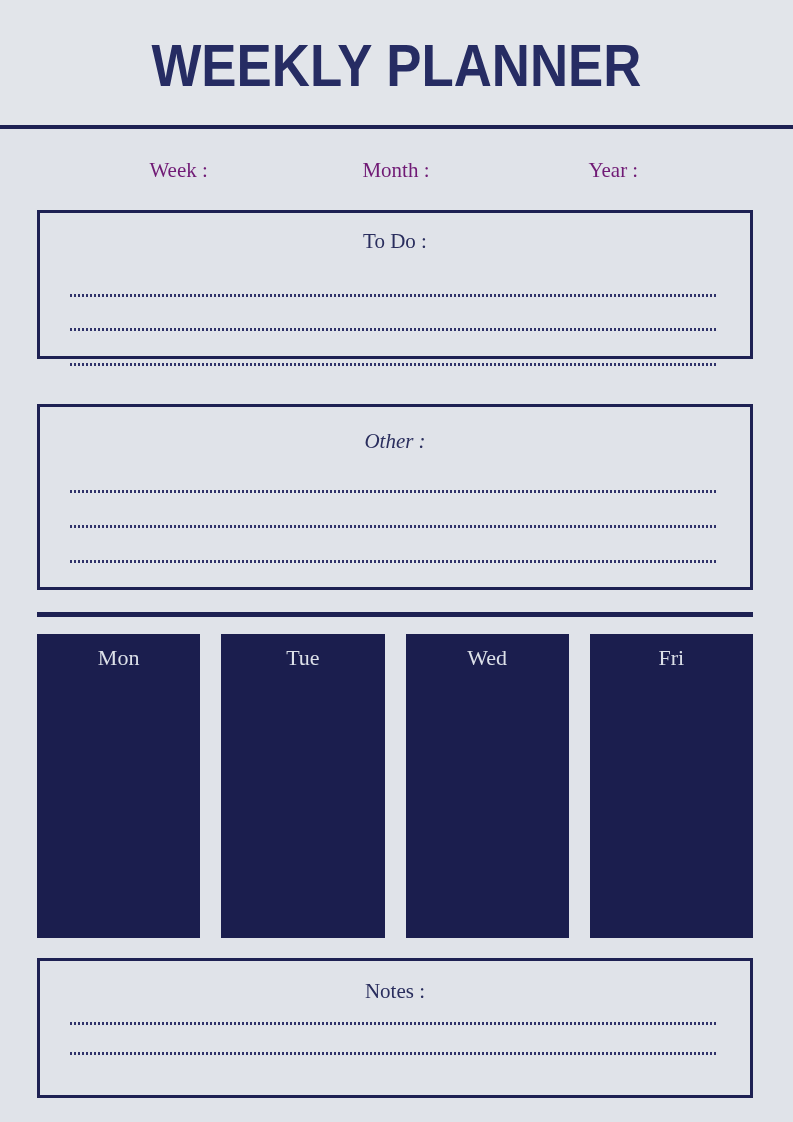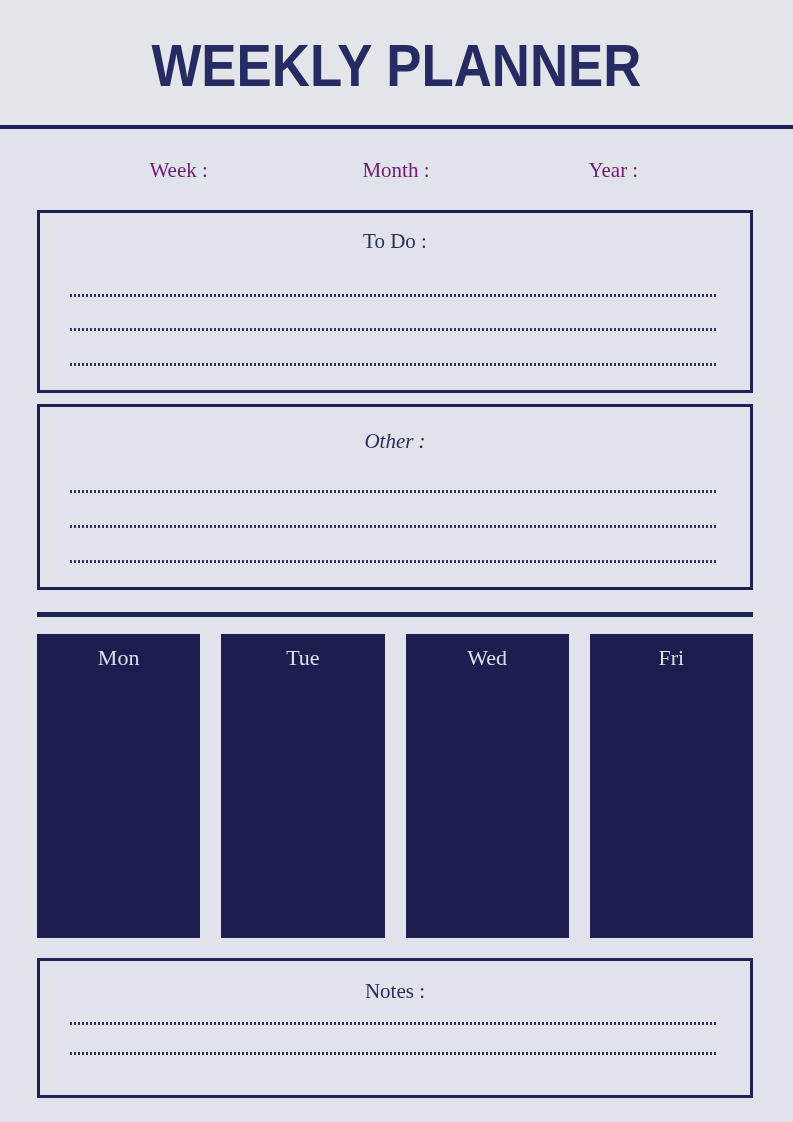--- a/index.html
+++ b/index.html
@@ -48,21 +48,21 @@
   .box-title {
     position: absolute; left: 0; right: 0; text-align: center;
     font-size: 21px; color: #2a2e5e;
   }
   .write-line {
     position: absolute; left: 30px; right: 32px; height: 3px;
     background-image: repeating-linear-gradient(to right, #30336a 0 2px, rgba(0,0,0,0) 2px 4px);
     background-size: 4px 3px;
     background-repeat: repeat;
   }
-  .todo-box  { top: 210px; height: 183px; }
+  .todo-box  { top: 210px; height: 149px; }
   .other-box { top: 404px; height: 186px; font-style: italic; }
   .notes-box { top: 958px; height: 140px; }
   .calendar-divider {
     position: absolute; top: 612px; left: 37px; width: 716px; height: 5px;
     background: #1e2153;
   }
   .weekday-grid {
     position: absolute; top: 634px; left: 37px; width: 716px; height: 304px;
     display: flex; gap: 21px;
   }

